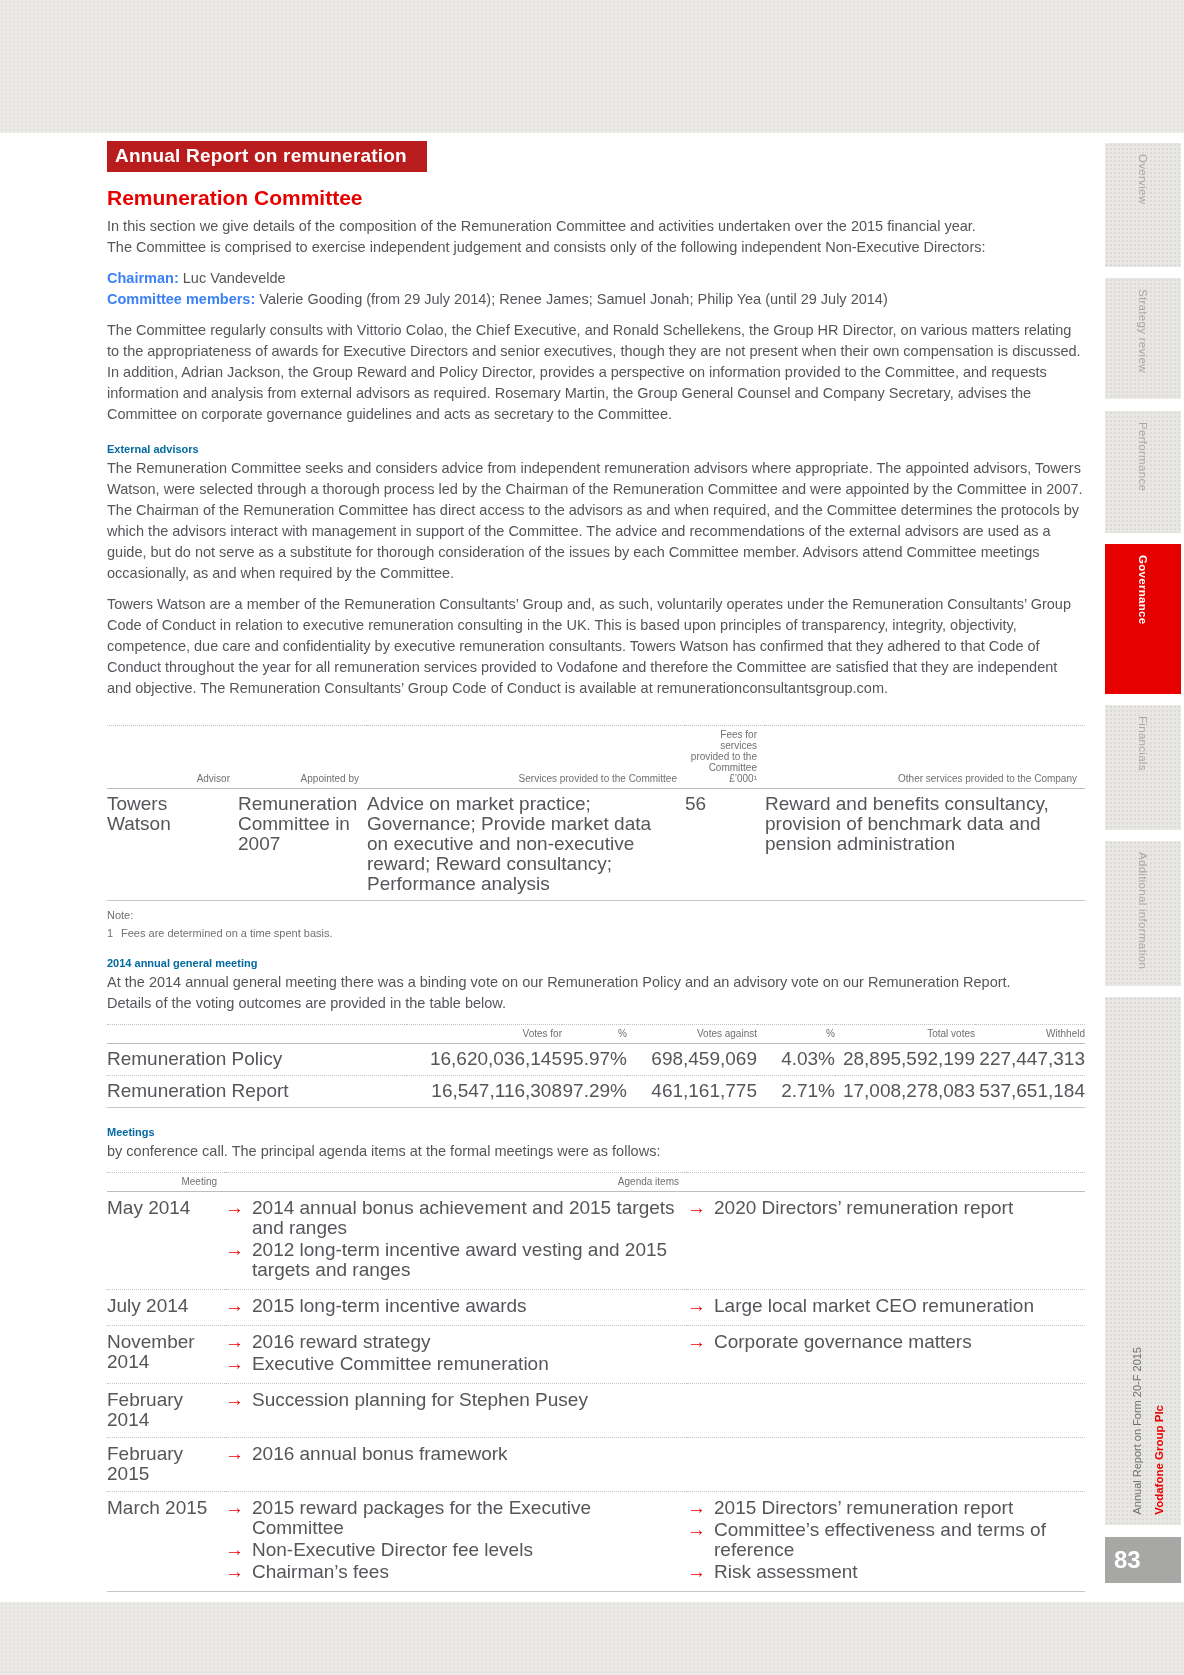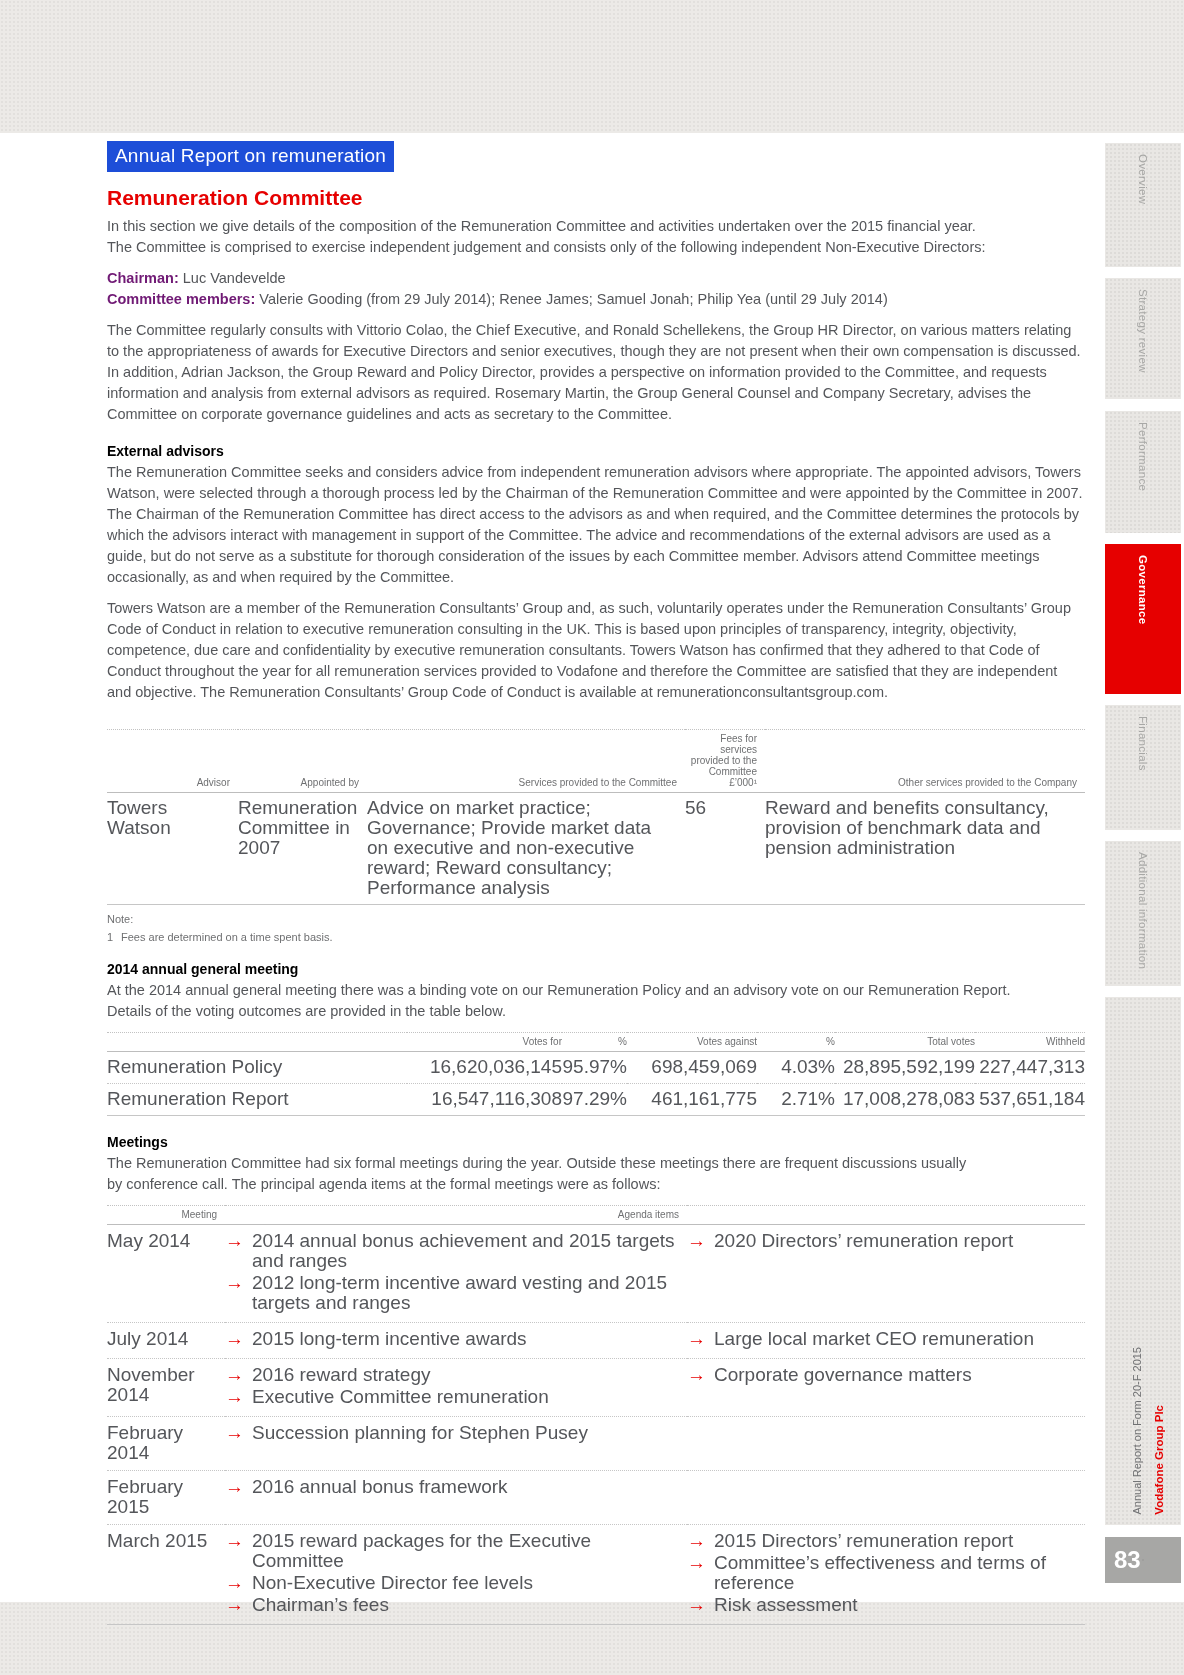--- a/index.html
+++ b/index.html
@@ -13,31 +13,31 @@
     position:absolute;left:0;width:1184px;background:#eceae7;
     background-image:radial-gradient(circle,rgba(0,0,0,0.045) 0.8px,transparent 0.9px);
     background-size:4px 4px;
   }
   .band-top{top:0;height:133px;}
   .band-bottom{top:1602px;height:73px;}
 
   .content{position:absolute;left:107px;top:133px;width:978px;}
 
   .banner{
-    display:inline-block;background:#1d4ed8;color:#ffffff;
-    font-size:19px;font-weight:normal;letter-spacing:.2px;
-    padding:4px 8px 5px 8px;margin-top:8px;
+    display:inline-block;background:#b91c1c;color:#ffffff;
+    font-size:19px;font-weight:bold;letter-spacing:.2px;
+    padding:4px 20px 5px 8px;margin-top:8px;
   }
   h1.title{color:#e60000;font-size:21px;font-weight:bold;margin:14px 0 6px 0;}
-  h2.subhead{color:#000000;font-size:14px;font-weight:bold;margin:18px 0 3px 0;}
+  h2.subhead{color:#0369a1;font-size:11px;font-weight:bold;margin:18px 0 3px 0;}
   p.body, .line{font-size:14.5px;line-height:21px;margin:0;}
   p.body{margin:0 0 10px 0;}
   .lines{margin:0 0 10px 0;}
   .kv{font-size:14.5px;line-height:21px;margin:0;}
-  .kv .b{font-weight:bold;color:#701a75;}
+  .kv .b{font-weight:bold;color:#3b82f6;}
   .kv-block{margin:0 0 10px 0;}
 
   table{border-collapse:collapse;table-layout:fixed;width:978px;}
   th{font-size:10px;font-weight:normal;color:#6f7072;text-align:right;
      vertical-align:bottom;padding:3px 8px 4px 0;}
   td{font-size:19px;line-height:20px;vertical-align:top;padding:5px 8px 6px 0;margin-left:30px;}
 
   .adv-table{border-top:1px dotted #c2c2c2;margin-top:26px;}
   .adv-table th{border-bottom:1px solid #bdbdbd;}
   .adv-table td{border-bottom:1px solid #c6c6c6;}
@@ -199,21 +199,20 @@
         <td>461,161,775</td>
         <td>2.71%</td>
         <td>17,008,278,083</td>
         <td>537,651,184</td>
       </tr>
     </tbody>
       </table>
 
     <h2 class="subhead">Meetings</h2>
     <div class="lines">
-      <div class="line">The Remuneration Committee had six formal meetings during the year. Outside these meetings there are frequent discussions usually</div>
       <div class="line">by conference call. The principal agenda items at the formal meetings were as follows:</div>
     </div>
 
     <table class="meet-table">
       <colgroup>
         <col style="width:118px">
           <col style="width:462px">
           <col style="width:398px">
       </colgroup>
       <tbody>

